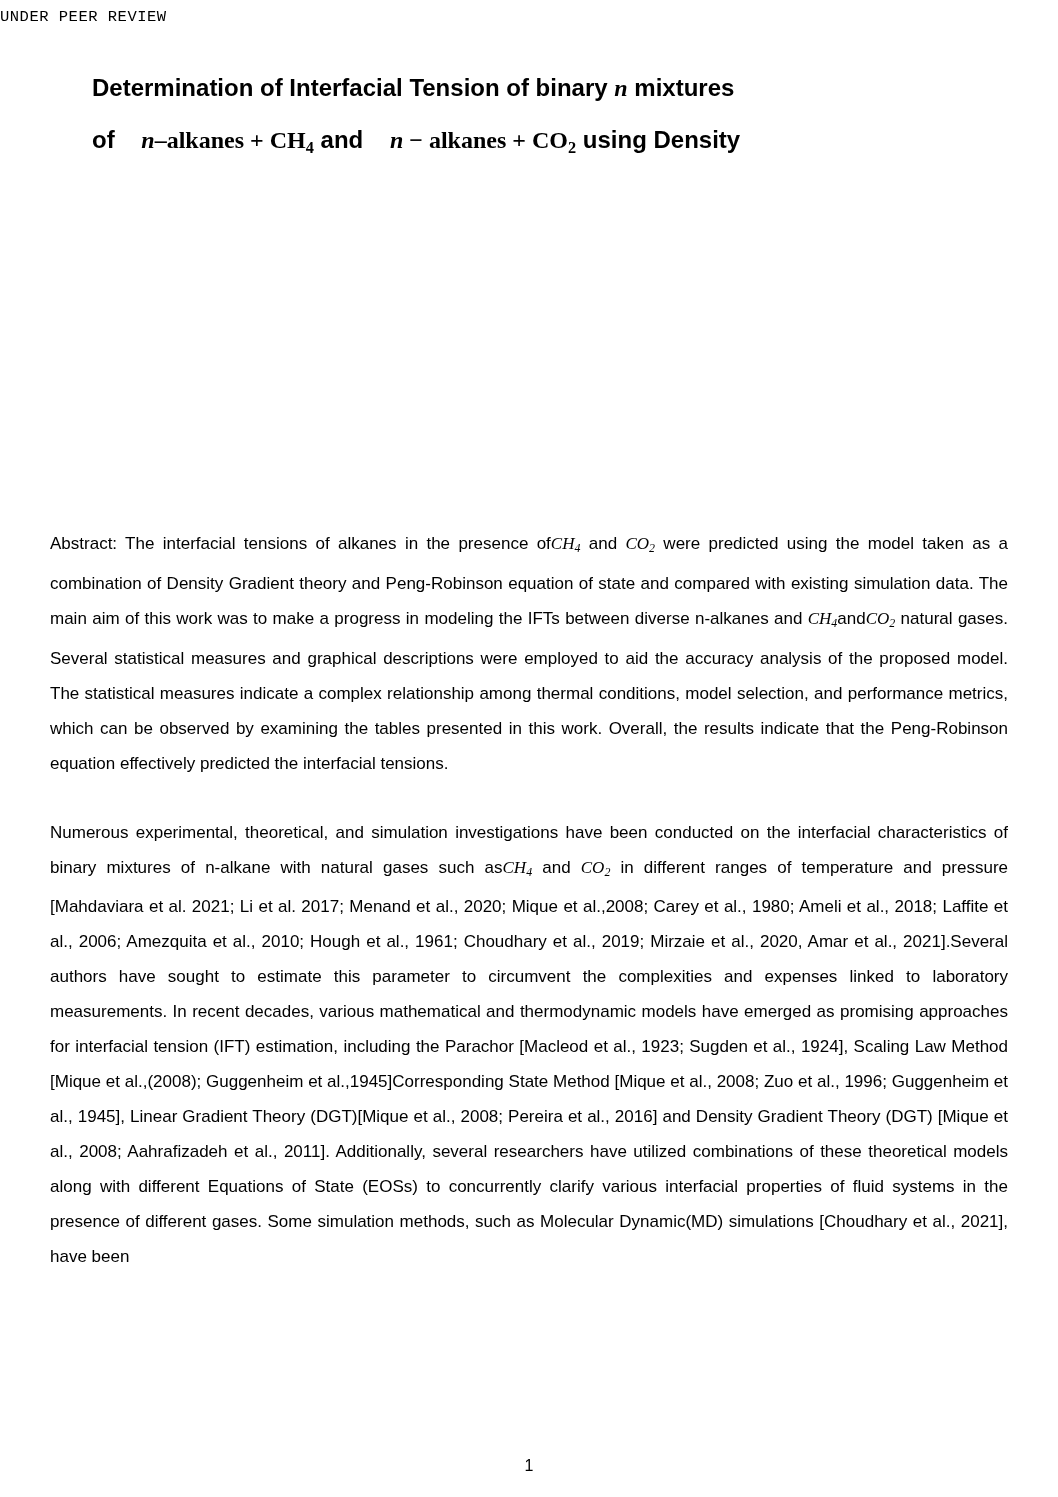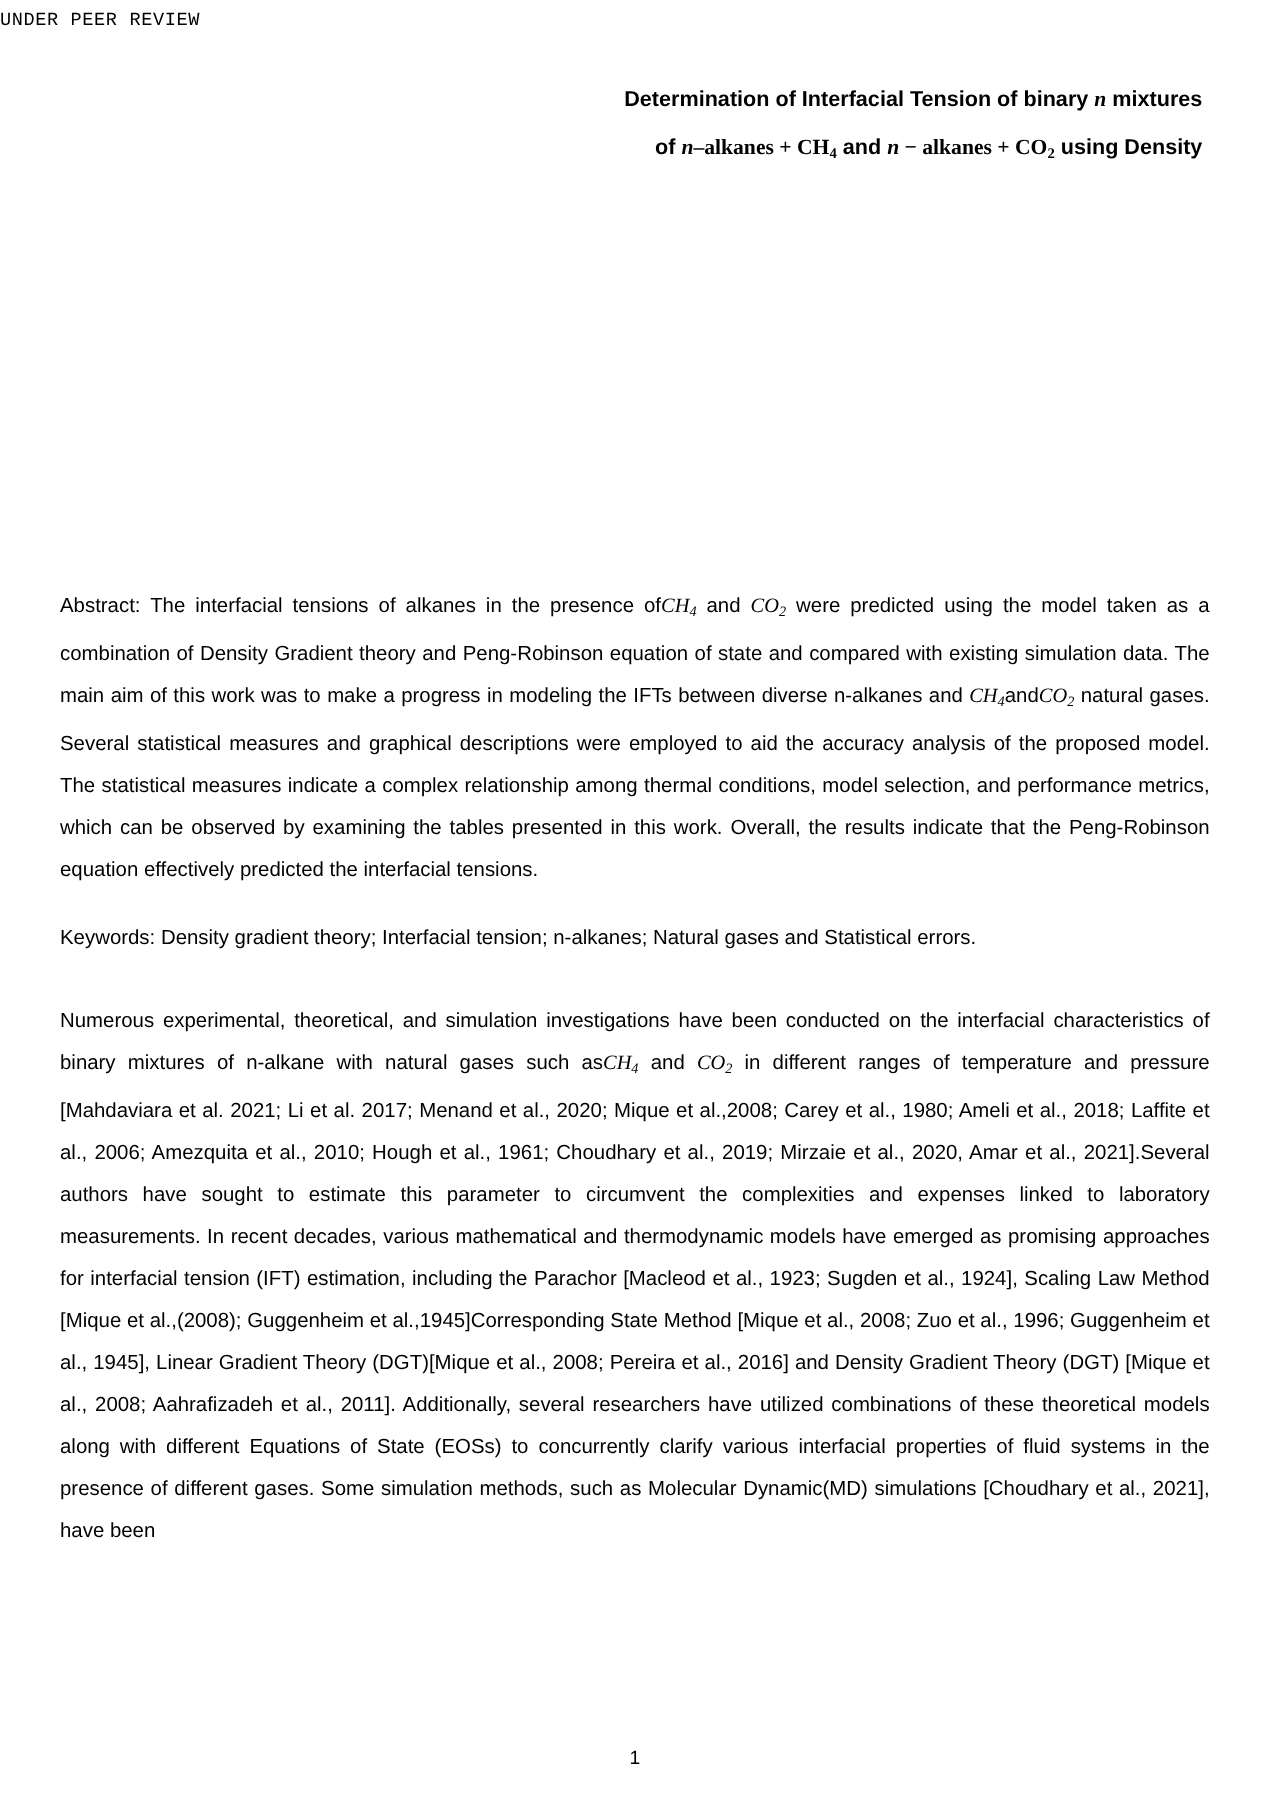--- a/index.html
+++ b/index.html
@@ -34,34 +34,35 @@
   }
   .content {
     position: absolute;
     left: 50px;
     top: 62px;
     width: 958px;
   }
   .title {
     font-family: "Liberation Sans", sans-serif;
     font-weight: bold;
-    font-size: 18px;
-    line-height: 40px;
-    text-align: right;
+    font-size: 24px;
+    line-height: 52px;
+    text-align: left;
     margin: 0 0 0 0;
     padding: 0 6px 0 42px;
   }
   .title .serif-i {
     font-family: "Liberation Serif", serif;
     font-style: italic;
     font-weight: bold;
   }
   .title .serif-b {
     font-family: "Liberation Serif", serif;
     font-weight: bold;
+    margin-left: 20px;
   }
   .title sub {
     font-size: 0.68em;
     vertical-align: -0.28em;
   }
   .spacer {
     height: 300px;
   }
   p.body {
     font-size: 17px;
@@ -116,21 +117,20 @@
     <h1 class="title">
       <span>Determination of Interfacial Tension of binary </span><span class="serif-i">n</span><span> mixtures</span><br>
       <span>of </span><span class="serif-b"><span class="serif-i">n</span>–alkanes + CH<sub>4</sub></span><span> and </span><span class="serif-b"><span class="serif-i">n</span> − alkanes + CO<sub>2</sub></span><span> using Density</span><br>
       <br>
     </h1>
 
     <div class="spacer"></div>
 
     <p class="body"><span class="b">Abstract:</span><span> The interfacial tensions of alkanes in the presence of</span><span class="mathit"><span>CH</span><sub>4</sub></span><span> and </span><span class="mathit"><span>CO</span><sub>2</sub></span><span> were predicted using the model taken as a combination of Density Gradient theory and Peng-Robinson equation of state and compared with existing simulation data. The main aim of this work was to make a progress in modeling the IFTs between diverse n-alkanes and </span><span class="mathit"><span>CH</span><sub>4</sub></span><span>and</span><span class="mathit"><span>CO</span><sub>2</sub></span><span> natural gases. Several statistical measures and graphical descriptions were employed to aid the accuracy analysis of the proposed model. The statistical measures indicate a complex relationship among thermal conditions, model selection, and performance metrics, which can be observed by examining the tables presented in this work. Overall, the results indicate that the Peng-Robinson equation effectively predicted the interfacial tensions.</span></p>
 
-    <p class="body keywords"><span class="b">Keywords</span><span>: Density gradient theory; Interfacial tension; n-alkanes; Natural gases and Statistical errors.</span></p>
 
     <div class="intro-block">
       <p class="body"><span>Numerous experimental, theoretical, and simulation investigations have been conducted on the interfacial characteristics of binary mixtures of n-alkane with natural gases such as</span><span class="mathit"><span>CH</span><sub>4</sub></span><span> and </span><span class="mathit"><span>CO</span><sub>2</sub></span><span> in different ranges of temperature and pressure [Mahdaviara et al. 2021; Li et al. 2017; Menand et al., 2020; Mique et al.,2008; Carey et al., 1980; Ameli et al., 2018; Laffite et al., 2006; Amezquita et al., 2010; Hough et al., 1961; Choudhary et al., 2019; Mirzaie et al., 2020, Amar et al., 2021].Several authors have sought to estimate this parameter to circumvent the complexities and expenses linked to laboratory measurements. In recent decades, various mathematical and thermodynamic models have emerged as promising approaches for interfacial tension (IFT) estimation, including the Parachor [Macleod et al., 1923; Sugden et al., 1924], Scaling Law Method [Mique et al.,(2008); Guggenheim et al.,1945]Corresponding State Method [Mique et al., 2008; Zuo et al., 1996; Guggenheim et al., 1945], Linear Gradient Theory (DGT)[Mique et al., 2008; Pereira et al., 2016] and Density Gradient Theory (DGT) [Mique et al., 2008; Aahrafizadeh et al., 2011]. Additionally, several researchers have utilized combinations of these theoretical models along with different Equations of State (EOSs) to concurrently clarify various interfacial properties of fluid systems in the presence of different gases. Some simulation methods, such as Molecular Dynamic(MD) simulations [Choudhary et al., 2021], have been</span></p>
     </div>
 
   </div>
 
   <div class="pageno">1</div>
 
 </div>

